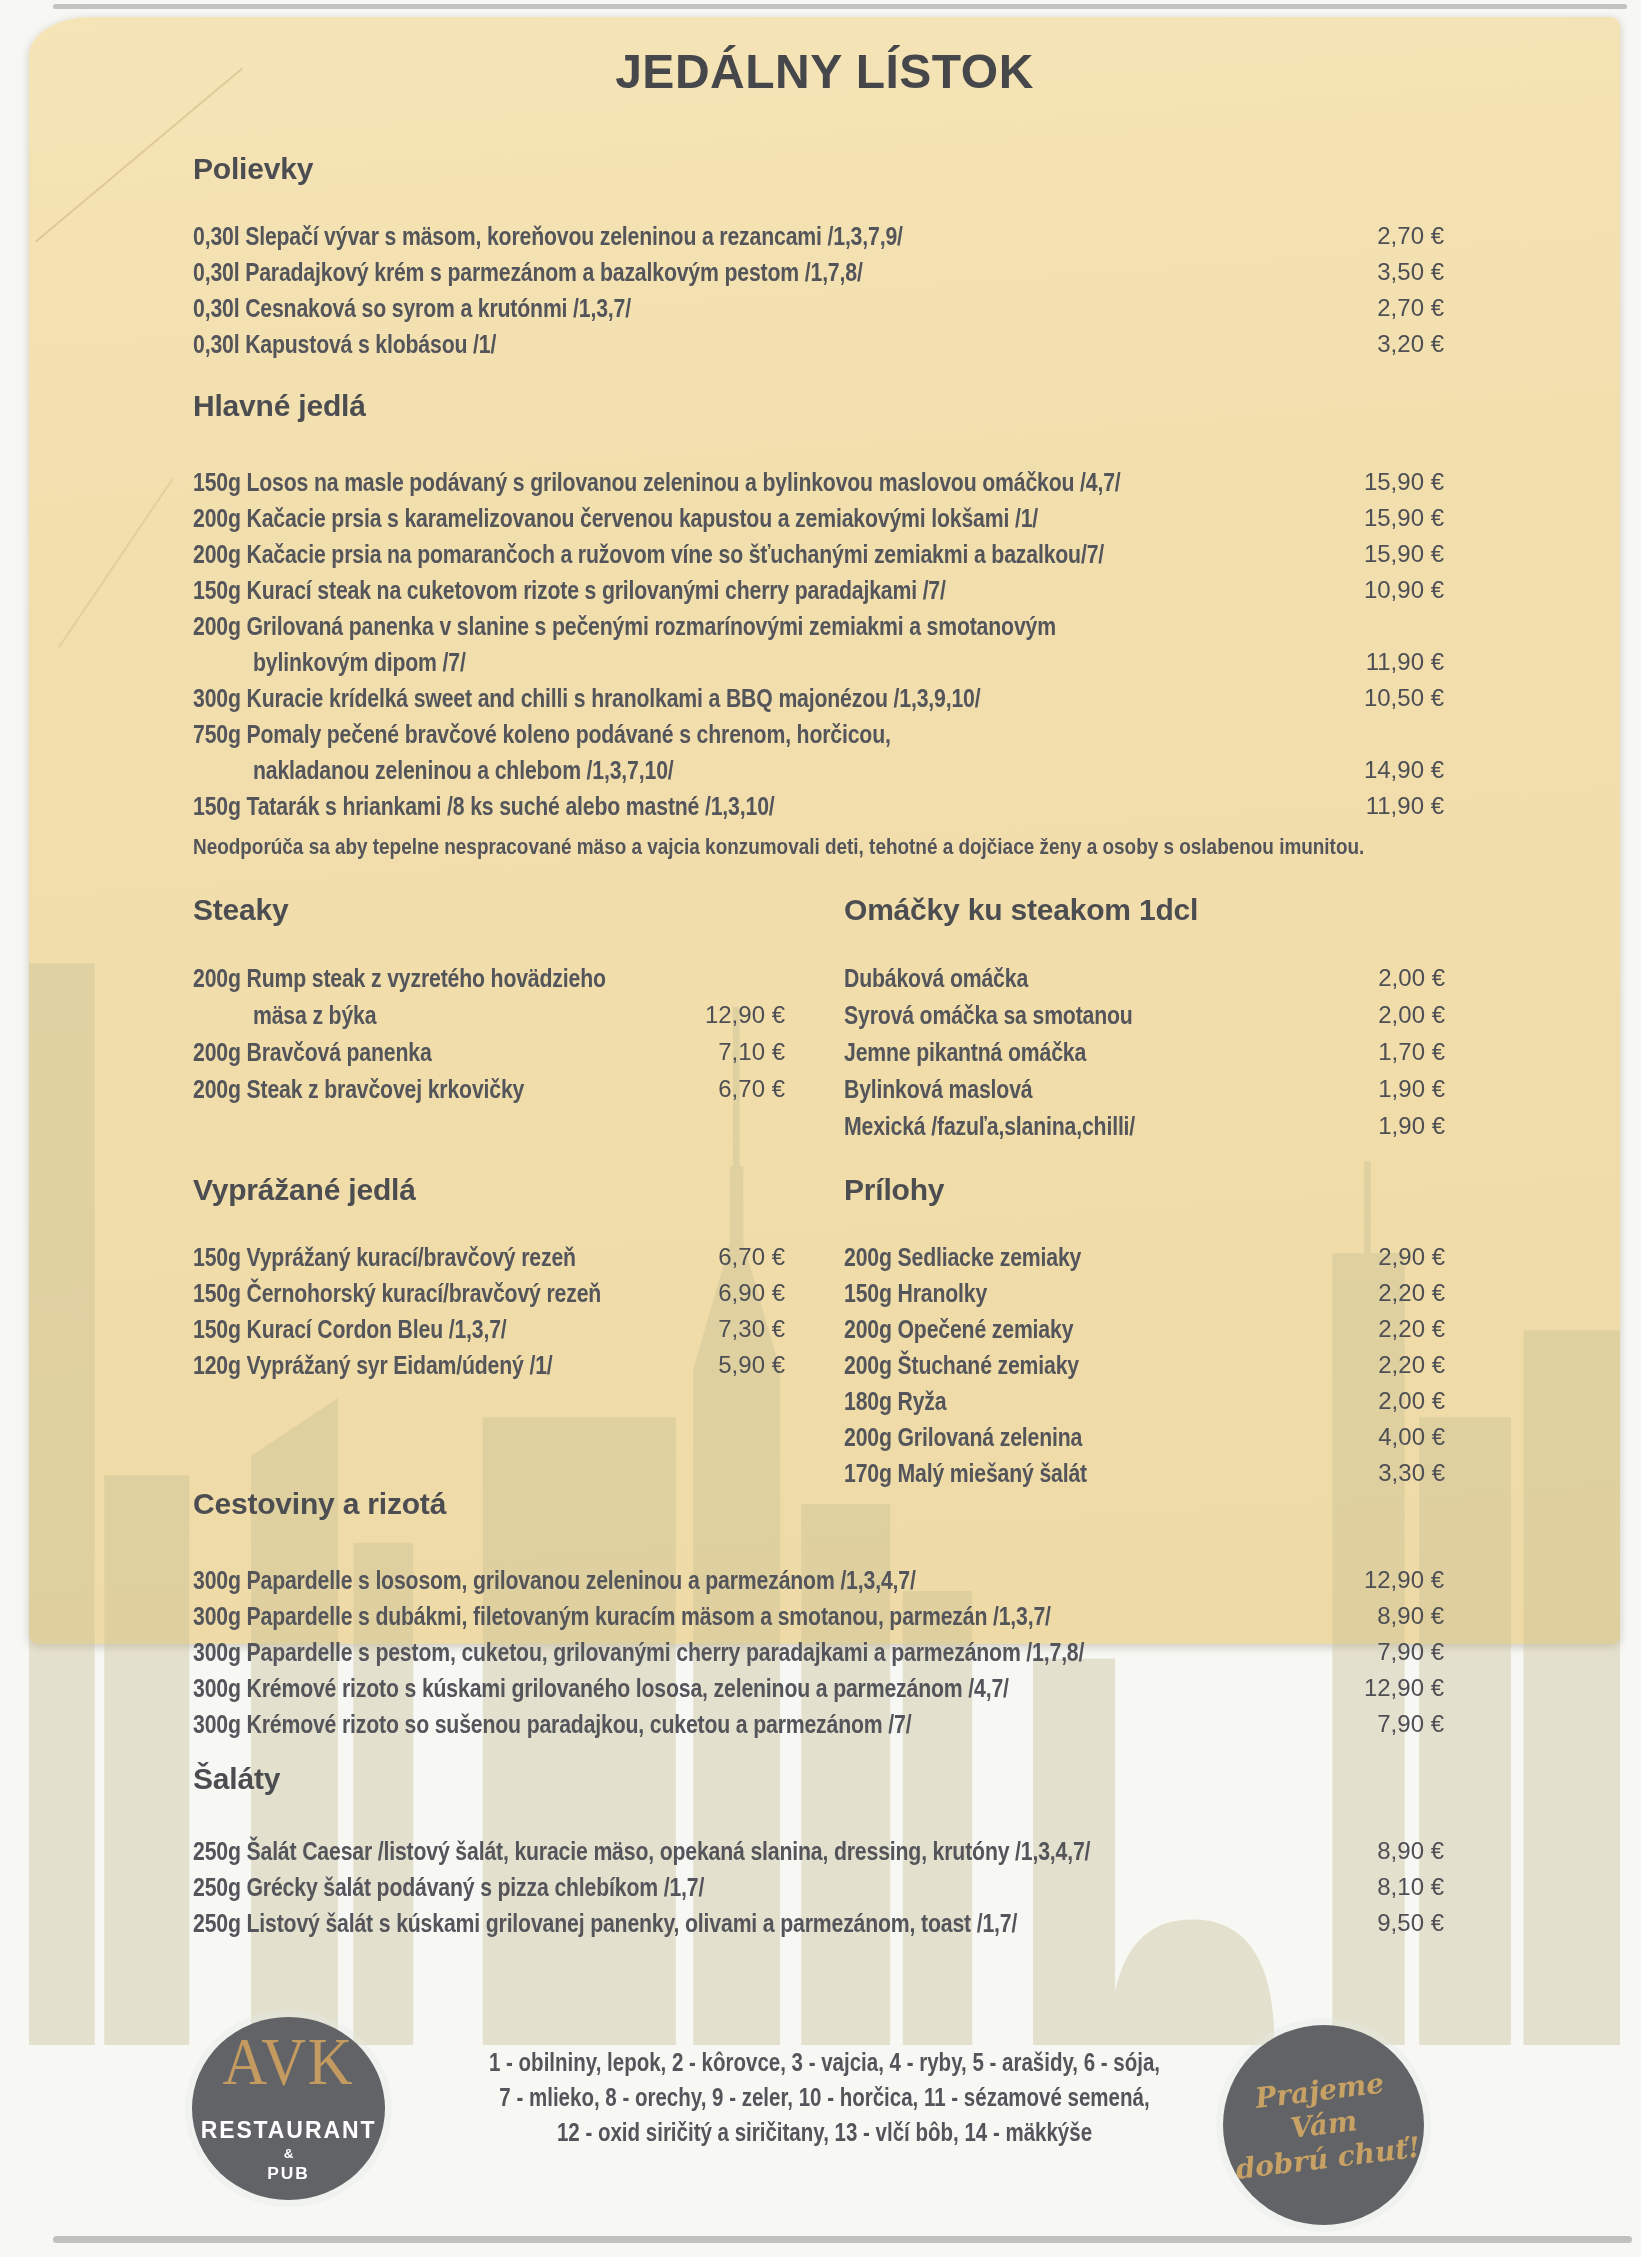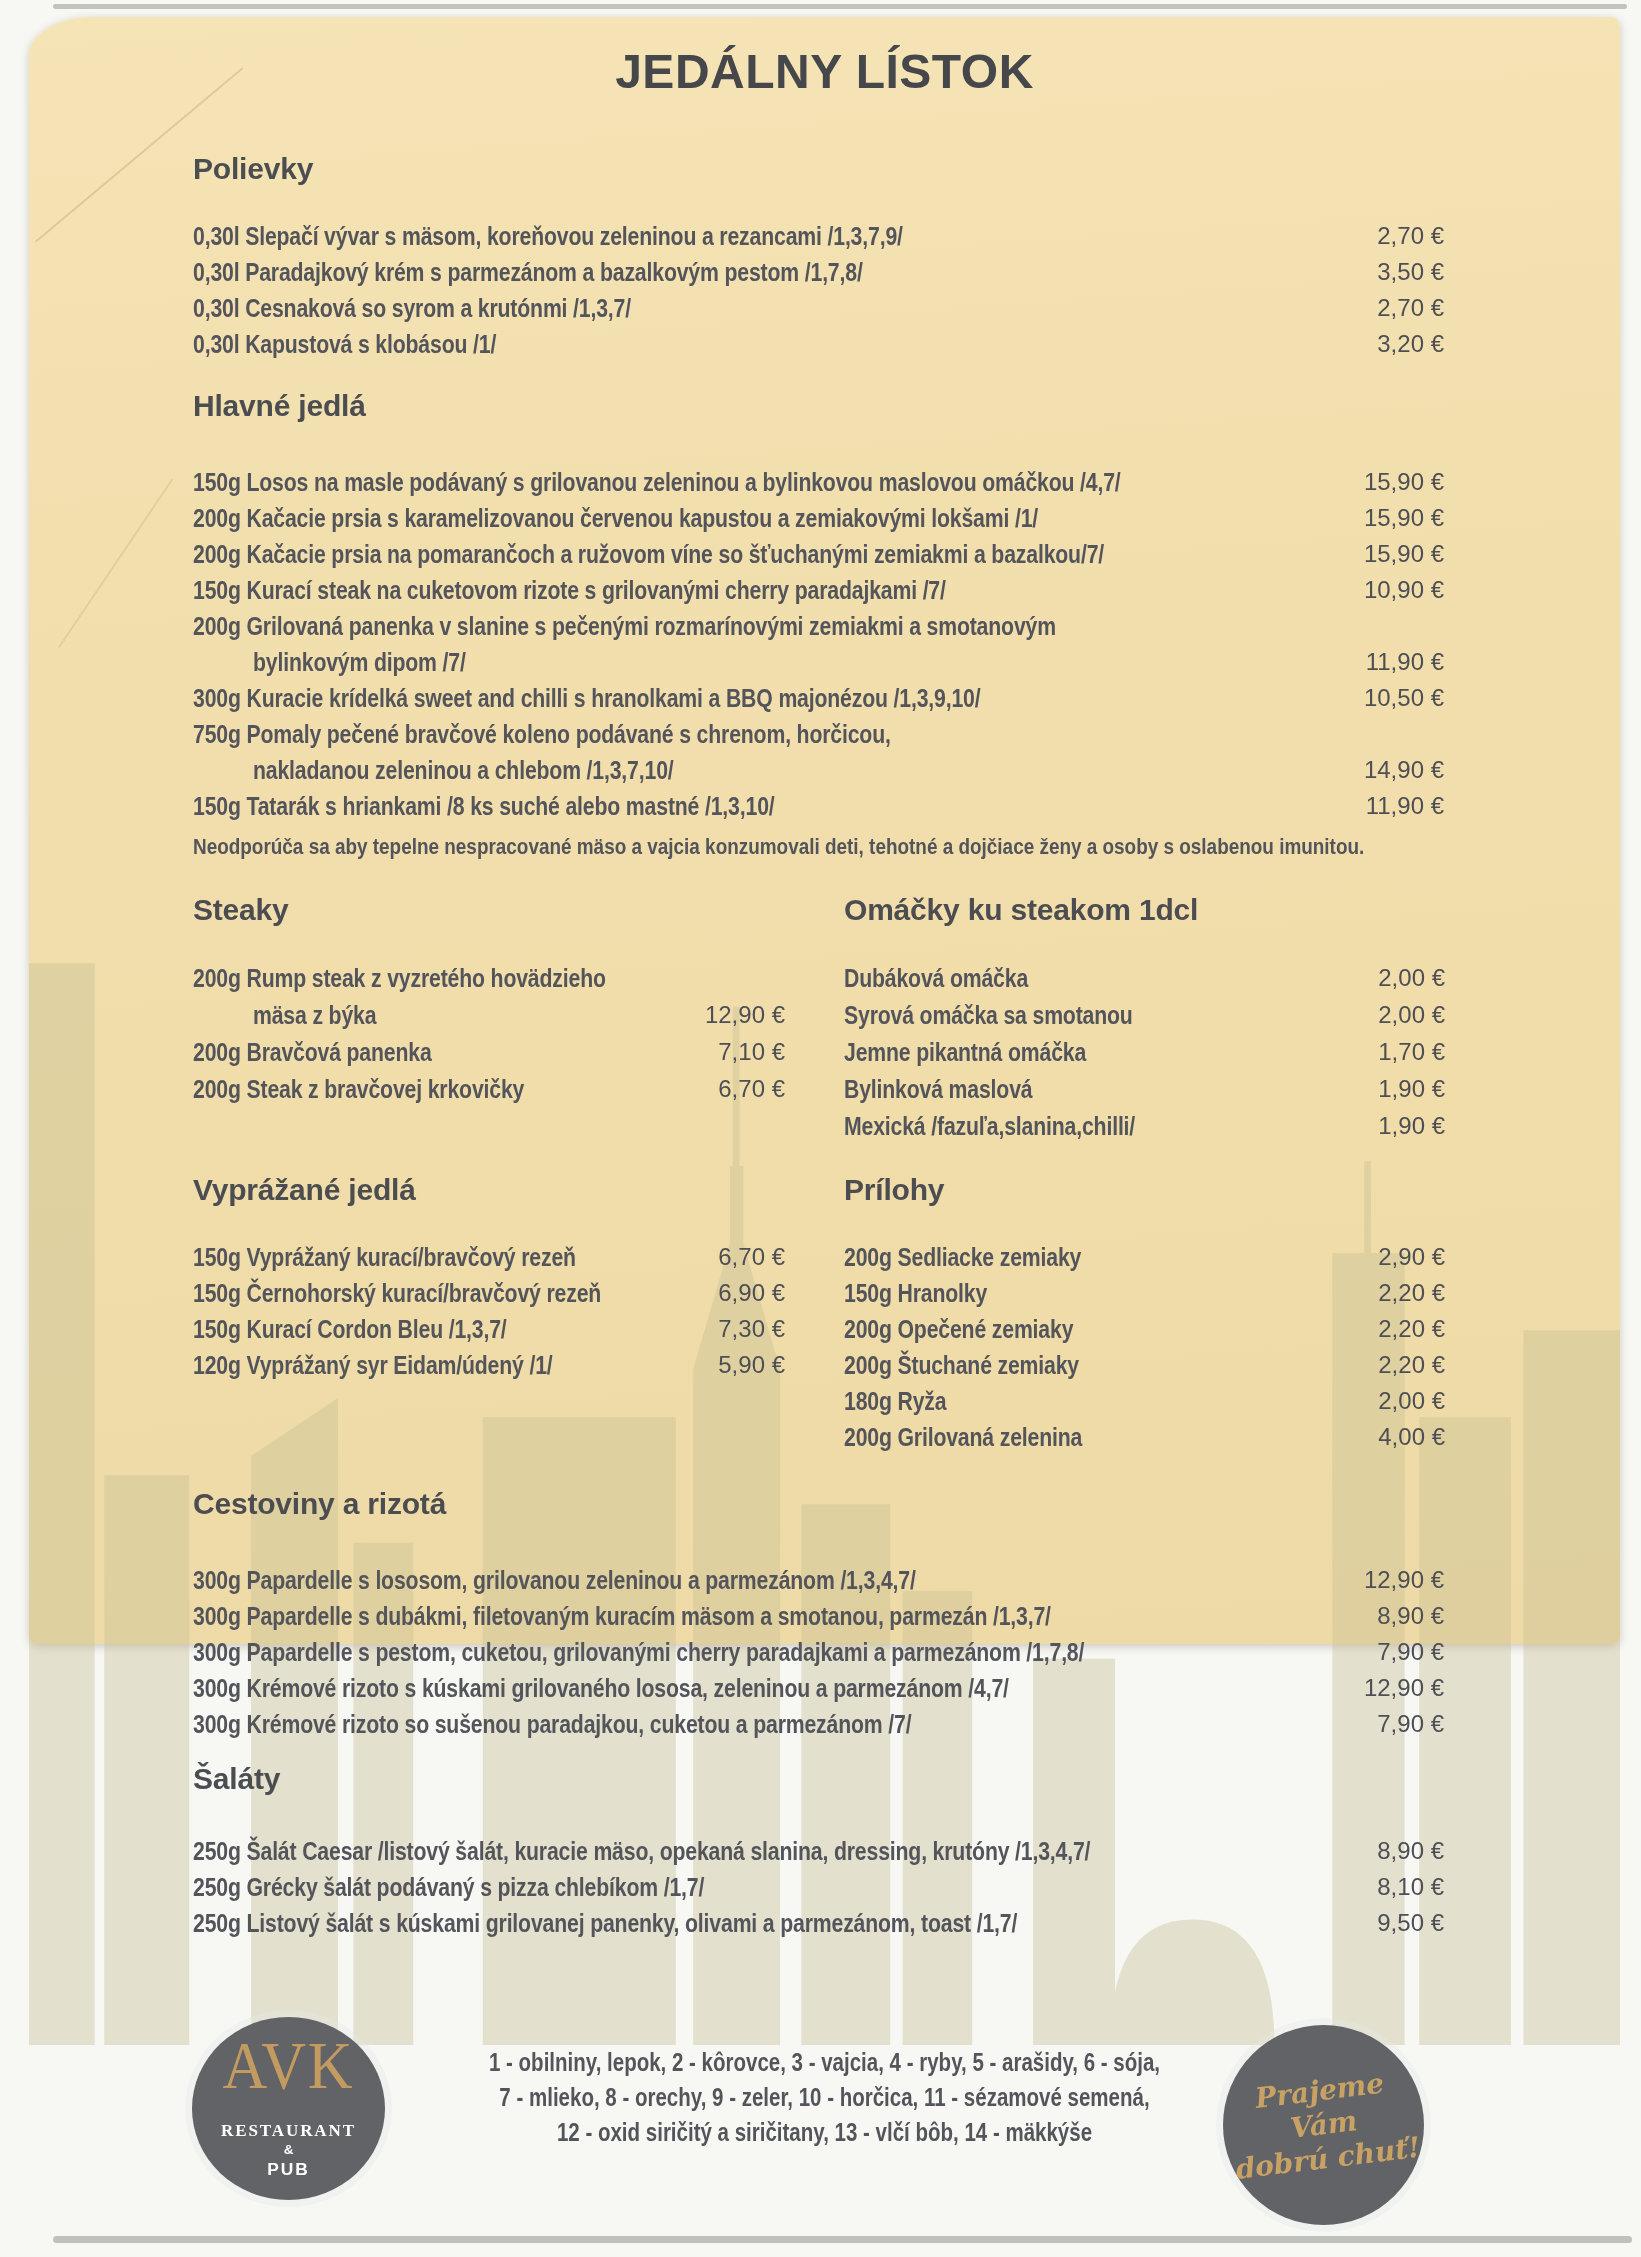--- a/index.html
+++ b/index.html
@@ -32,21 +32,21 @@
   .mprice{position:absolute;right:0;top:50%;transform:translateY(-50%);
     white-space:nowrap;font-size:24px;font-weight:400;color:#4e4f54;text-align:right;}
   .note{position:absolute;white-space:nowrap;font-size:22px;font-weight:700;color:#54555a;
     transform:scaleX(.86);transform-origin:left center;}
   
   .oval{position:absolute;background:#626366;border-radius:50%;
     box-shadow:0 0 0 6.8px rgba(225,232,228,.35);display:flex;flex-direction:column;align-items:center;justify-content:center;}
   #logo{left:163px;top:2000px;width:193px;height:183px;}
   .logo-avk{font-family:"Liberation Serif", serif;font-size:62px;font-weight:400;color:#c39a5f;
     letter-spacing:1.9px;line-height:1;margin-top:-3.9px;transform:scaleY(1.08);}
-  .logo-rest{font-size:17px;font-weight:700;color:#ffffff;letter-spacing:1.9px;margin-top:25px;font-family:Liberation Serif, serif;}
+  .logo-rest{font-size:23px;font-weight:700;color:#ffffff;letter-spacing:1.9px;margin-top:25px;}
   .logo-amp{font-size:13.5px;font-weight:700;color:#ffffff;margin-top:1.9px;}
   .logo-pub{font-size:17.4px;font-weight:700;color:#ffffff;letter-spacing:1.9px;margin-top:1.9px;}
   #badge{left:1194px;top:2008px;width:201px;height:200px;}
   .badge-text{font-family:"DejaVu Serif", serif;font-style:italic;font-weight:700;color:#c8a265;
     font-size:28px;line-height:1.22;text-align:center;transform:rotate(-7deg);}
   #allergens{position:absolute;left:303px;top:2028px;width:985px;text-align:center;}
   .alg-head{font-size:26px;font-weight:700;color:#54555a;line-height:35px;}
   .alg-line{font-size:25px;font-weight:700;color:#54555a;line-height:35px;
     transform:scaleX(.82);transform-origin:center;white-space:nowrap;}
 </style>
@@ -226,20 +226,24 @@
           <span class="mprice">2,20 €</span>
         </div>
         <div class="mrow">
           <span class="mtext">180g Ryža</span>
           <span class="mprice">2,00 €</span>
         </div>
         <div class="mrow">
           <span class="mtext">200g Grilovaná zelenina</span>
           <span class="mprice">4,00 €</span>
         </div>
+        <div class="mrow">
+          <span class="mtext">170g Malý miešaný šalát</span>
+          <span class="mprice">3,30 €</span>
+        </div>
       </div>
 
     <div class="shead" style="left:164px;top:1470px">Cestoviny a rizotá</div>
     <div class="rows rh37" style="left:164px;top:1545px;width:1251px">
         <div class="mrow">
           <span class="mtext">300g Papardelle s lososom, grilovanou zeleninou a parmezánom /1,3,4,7/</span>
           <span class="mprice">12,90 €</span>
         </div>
         <div class="mrow">
           <span class="mtext">300g Papardelle s dubákmi, filetovaným kuracím mäsom a smotanou, parmezán /1,3,7/</span>

